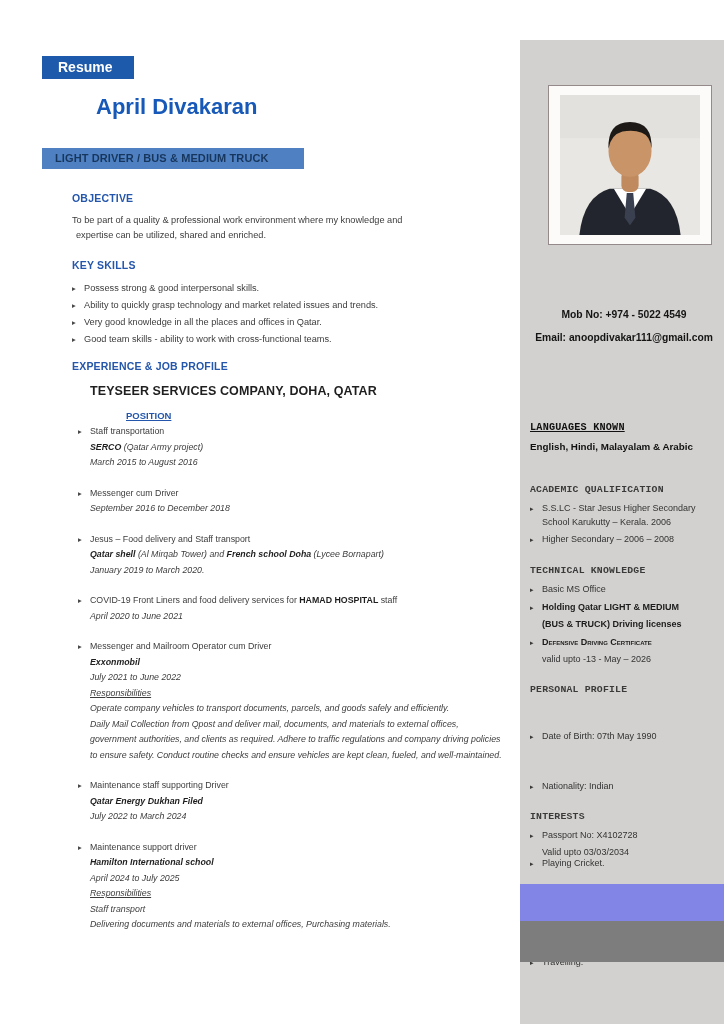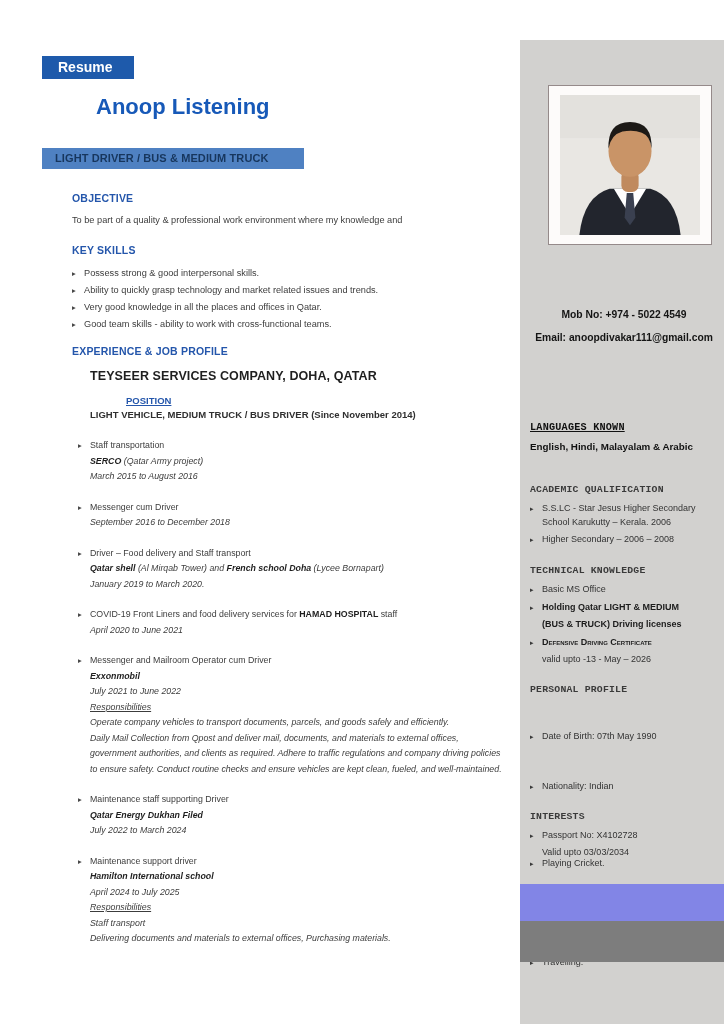--- a/index.html
+++ b/index.html
@@ -72,28 +72,29 @@
   .band-purple { position:absolute; left:0; top:844px; width:204px; height:37px; background:#8285e6; }
   .band-gray { position:absolute; left:0; top:881px; width:204px; height:41px; background:#7d7d7d; }
 </style>
 </head>
 <body>
 
 <div class="page">
 
   <div class="main">
     <div class="resume-badge">Resume</div>
-    <div class="name">Anoop Listening</div>
+    <div class="name">April Divakaran</div>
     <div class="title-bar">LIGHT DRIVER / BUS &amp; MEDIUM TRUCK</div>
 
     <div class="content">
 
       <h2 class="sec">OBJECTIVE</h2>
       <div class="objective-block">
         <div class="obj-line">To be part of a quality &amp; professional work environment where my knowledge and</div>
+        <div class="obj-line l2">expertise can be utilized, shared and enriched.</div>
       </div>
 
       <h2 class="sec">KEY SKILLS</h2>
       <div class="skills">
         <div class="skill">
             <span class="bi">▸</span>
             <span>Possess strong &amp; good interpersonal skills.</span>
           </div>
         <div class="skill">
             <span class="bi">▸</span>
@@ -105,21 +106,20 @@
           </div>
         <div class="skill">
             <span class="bi">▸</span>
             <span>Good team skills - ability to work with cross-functional teams.</span>
           </div>
       </div>
 
       <h2 class="sec">EXPERIENCE &amp; JOB PROFILE</h2>
       <div class="company">TEYSEER SERVICES COMPANY, DOHA, QATAR</div>
       <div class="pos-label">POSITION</div>
-      <div class="pos-title">LIGHT VEHICLE, MEDIUM TRUCK / BUS DRIVER (Since November 2014)</div>
 
       <div class="job">
         <div class="jline">
             <span class="bi">▸</span>
             <span class="jt">Staff transportation</span>
           </div>
         <div class="ind"><b>SERCO</b><span> (Qatar Army project)</span></div>
         <div class="ind">March 2015 to August 2016</div>
       </div>
 
@@ -127,21 +127,21 @@
         <div class="jline">
             <span class="bi">▸</span>
             <span class="jt">Messenger cum Driver</span>
           </div>
         <div class="ind">September 2016 to December 2018</div>
       </div>
 
       <div class="job">
         <div class="jline">
             <span class="bi">▸</span>
-            <span class="jt">Driver – Food delivery and Staff transport</span>
+            <span class="jt">Jesus – Food delivery and Staff transport</span>
           </div>
         <div class="ind"><b>Qatar shell</b><span> (Al Mirqab Tower) and </span><b>French school Doha</b><span> (Lycee Bornapart)</span></div>
         <div class="ind">January 2019 to March 2020.</div>
       </div>
 
       <div class="job">
         <div class="jline">
             <span class="bi">▸</span>
             <span class="jt"><span>COVID-19 Front Liners and food delivery services for </span><b>HAMAD HOSPITAL</b><span> staff</span></span>
           </div>

